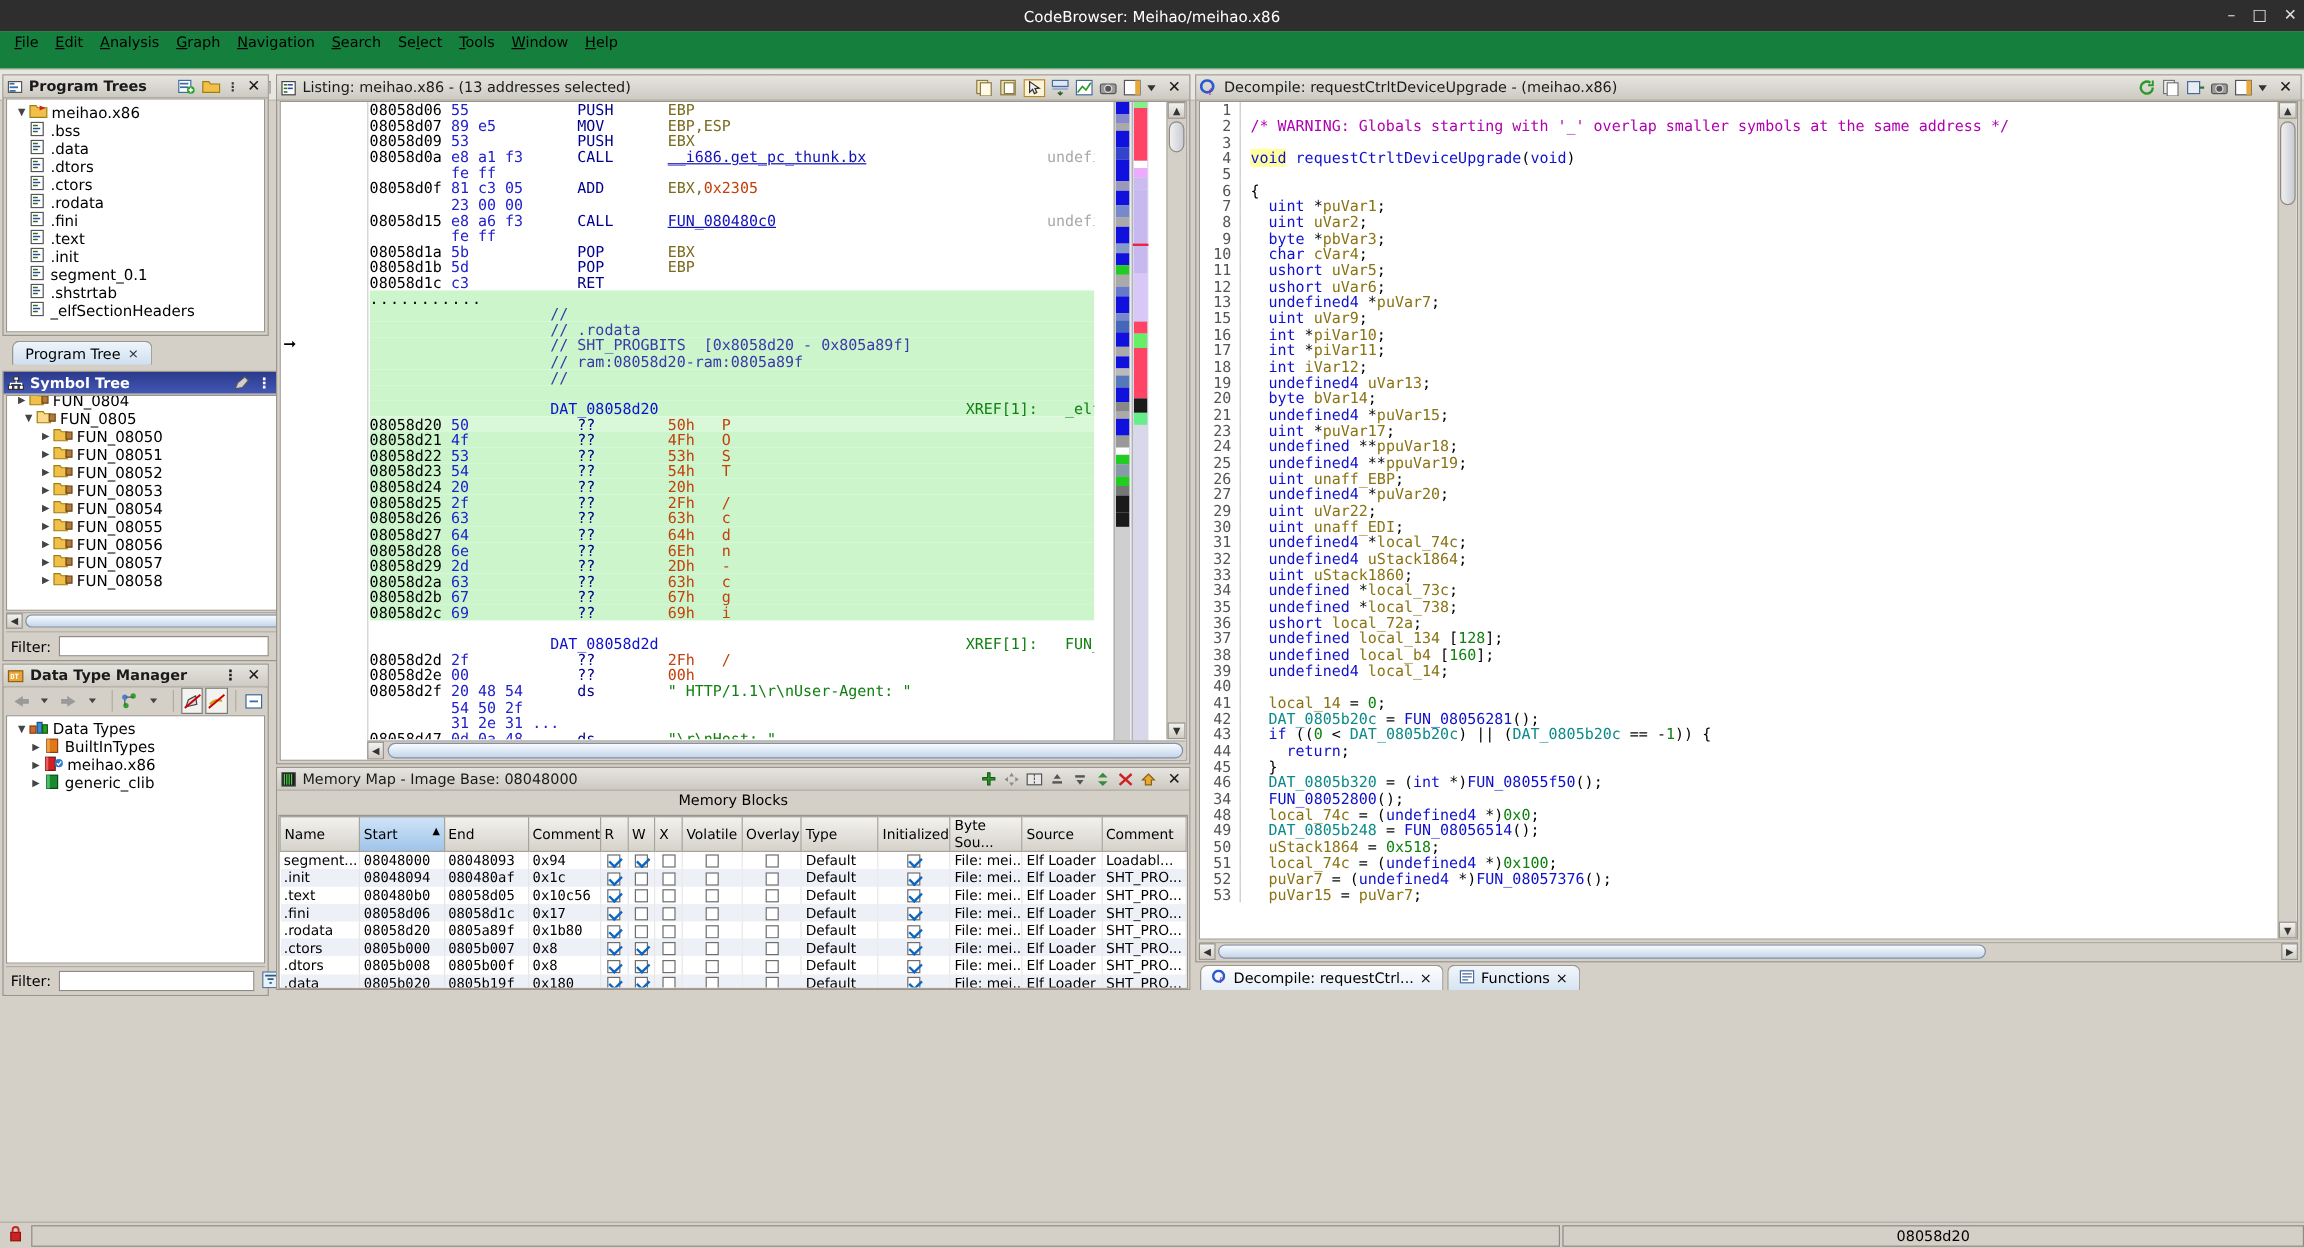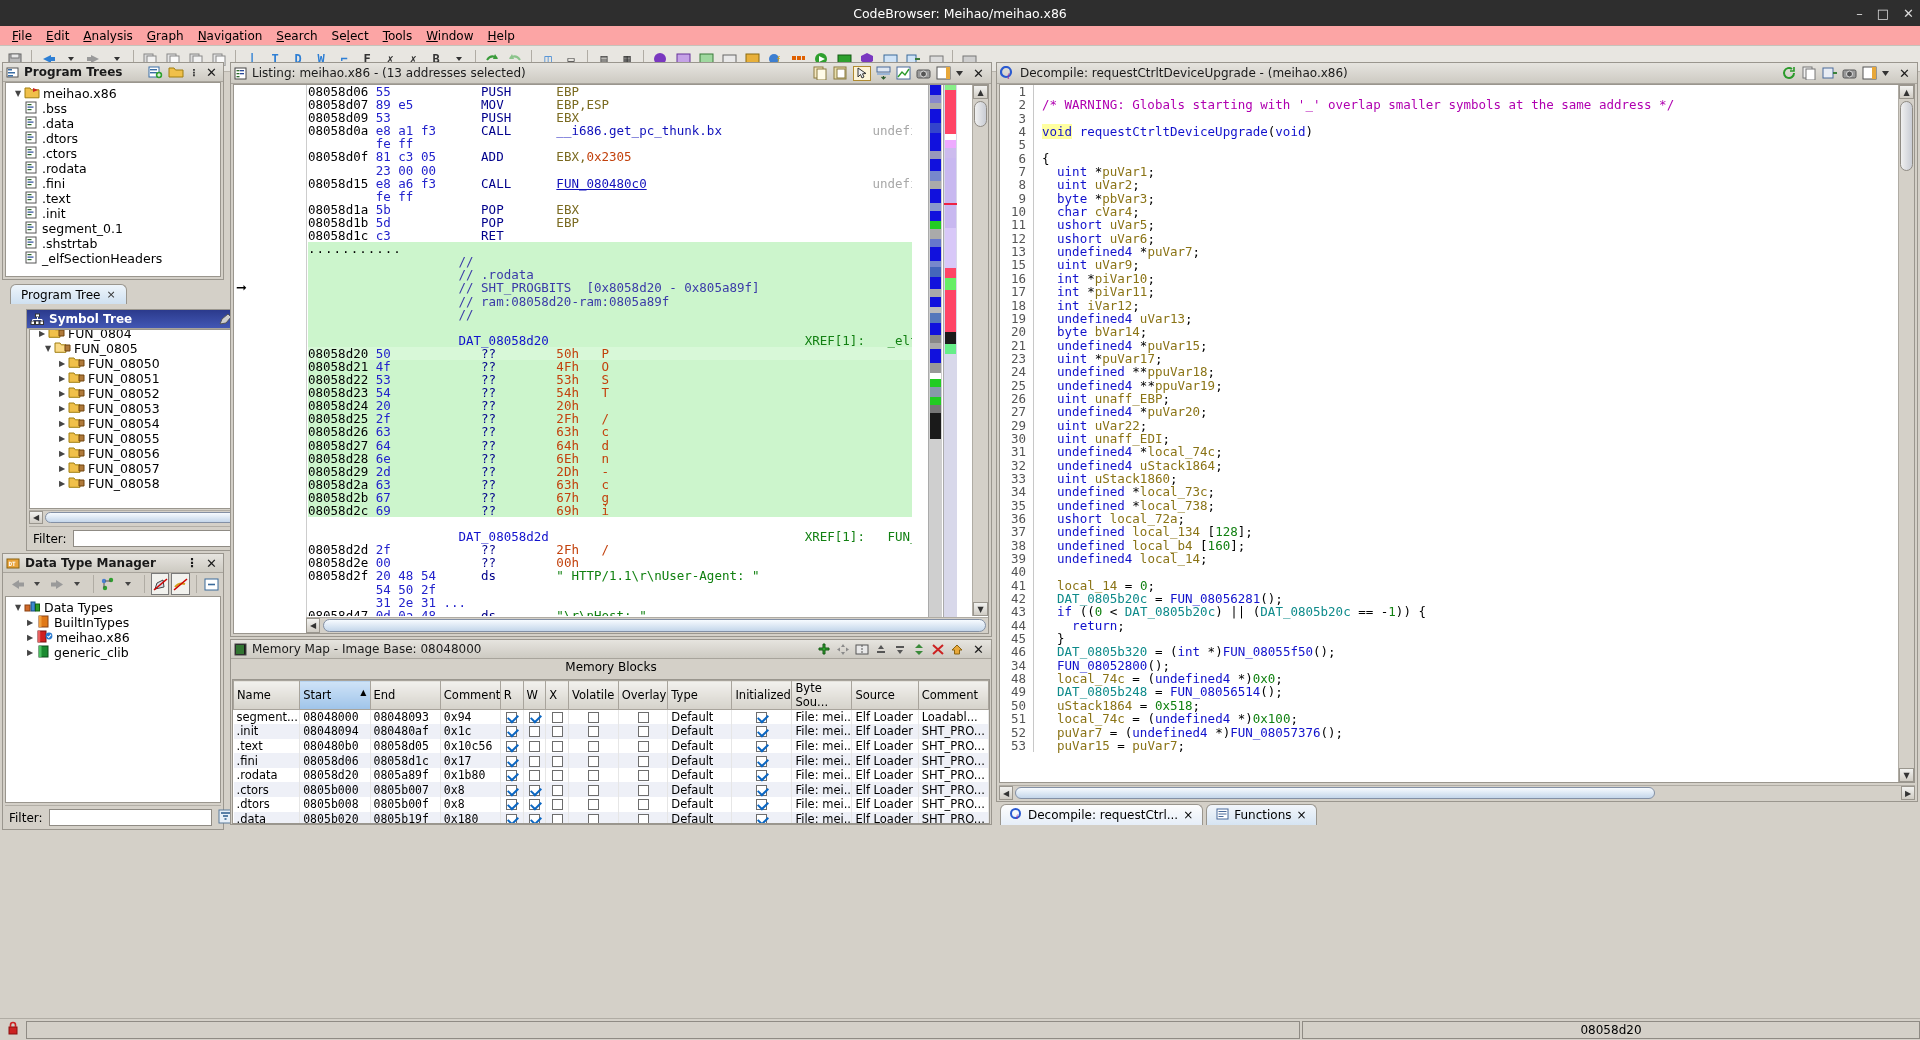--- a/index.html
+++ b/index.html
@@ -16,21 +16,21 @@
   
   .titlebar {
     height: 26px; background: #2e2e2e; color: #fff;
     display: flex; align-items: center; justify-content: center;
     position: relative; font-size: 12.5px;
   }
   .titlebar .tbtns { position: absolute; right: 6px; top: 0; height: 26px; display: flex; align-items: center; gap: 14px; }
   .titlebar .tbtn { color: #ddd; font-size: 13px; line-height: 1; cursor: default; }
 
   
-  .menubar { height: 20px; background: #fca5a5; display: flex; align-items: flex-end; padding-left: 5px; border-bottom: 1px solid #c6c2ba; }
+  .menubar { height: 32px; background: #15803d; display: flex; align-items: flex-start; padding-left: 5px; border-bottom: 1px solid #c6c2ba; }
   .menubar .mi { padding: 2px 7px; font-size: 12px; color: #000; }
   .menubar .mi u { text-decoration: underline; }
 
   
   .toolbar { height: 26px; background: #e8e6e1; display: flex; align-items: center; padding-left: 4px; gap: 1px; border-bottom: 1px solid #b9b5ad; }
   .tbi { width: 22px; height: 22px; display: flex; align-items: center; justify-content: center; font-size: 12px; }
   .tbi svg { display: block; }
   .tsep { width: 1px; height: 18px; background: #b0aca4; margin: 0 4px; }
 
   
@@ -478,21 +478,21 @@
     </div>
   </div>
 
   <div class="tabstrip" style="position:absolute; left:2px; top:280px; width:222px;">
     <div class="tab">
       <span>Program Tree</span>
       <span class="x">×</span>
     </div>
   </div>
 
-  <div class="panel" style="left:2px; top:309px; width:250px; height:242px;margin-left:24px;">
+  <div class="panel" style="left:2px; top:309px; width:250px; height:242px;">
     <div class="ptitle active">
       <span class="tico">
         <svg width="14" height="13">
             <rect x="5.5" y="1" width="4" height="3" fill="#fff" stroke="#333"></rect>
             <rect x="1" y="8" width="3.5" height="3.5" fill="#fff" stroke="#333"></rect>
             <rect x="5.5" y="8" width="3.5" height="3.5" fill="#fff" stroke="#333"></rect>
             <rect x="10" y="8" width="3.5" height="3.5" fill="#fff" stroke="#333"></rect>
             <path d="M7.5 4 v2.5 M2.7 8 V6.5 H12 V8" stroke="#fff" fill="none"></path>
           </svg>
       </span>
@@ -807,21 +807,21 @@
 
       <div style="position:absolute;left:0;top:0;bottom:0;width:72px;background:#fff;"></div>
       <div style="position:absolute;left:2px;top:195px;font-size:13px;color:#000;">➞</div>
       <div style="position:absolute;left:72px;top:0;bottom:0;width:1px;background:#cdcdcd;"></div>
 
       <div class="listing mono" style="left:74px; right:76px; top:0; bottom:17px;">
         <div id="listing-code" style="position:relative;">
             <div class="lrow "><span class="c-addr">08058d06 </span><span class="c-byte">55            </span><span class="c-mn">PUSH      </span><span class="c-reg">EBP</span></div>
             <div class="lrow "><span class="c-addr">08058d07 </span><span class="c-byte">89 e5         </span><span class="c-mn">MOV       </span><span class="c-reg">EBP,ESP</span></div>
             <div class="lrow "><span class="c-addr">08058d09 </span><span class="c-byte">53            </span><span class="c-mn">PUSH      </span><span class="c-reg">EBX</span></div>
-            <div class="lrow "><span class="c-addr">08058d0a </span><span class="c-byte">e8 a1 f3      </span><span class="c-mn">CALL      </span><span class="c-fn" style="">__i686.get_pc_thunk.bx</span><span class="c-grey">                    undefined __i686.g</span></div>
+            <div class="lrow "><span class="c-addr">08058d0a </span><span class="c-byte">e8 a1 f3      </span><span class="c-mn">CALL      </span><span class="c-fn" style="text-decoration:underline">__i686.get_pc_thunk.bx</span><span class="c-grey">                    undefined __i686.g</span></div>
             <div class="lrow "><span class="c-addr">         </span><span class="c-byte">fe ff         </span><span class="c-mn">          </span><span class="c-mn"></span></div>
             <div class="lrow "><span class="c-addr">08058d0f </span><span class="c-byte">81 c3 05      </span><span class="c-mn">ADD       </span><span class="c-reg">EBX,</span><span class="c-num">0x2305</span></div>
             <div class="lrow "><span class="c-addr">         </span><span class="c-byte">23 00 00      </span><span class="c-mn">          </span><span class="c-mn"></span></div>
             <div class="lrow "><span class="c-addr">08058d15 </span><span class="c-byte">e8 a6 f3      </span><span class="c-mn">CALL      </span><span class="c-fn" style="text-decoration:underline">FUN_080480c0</span><span class="c-grey">                              undefined FUN_0804</span></div>
             <div class="lrow "><span class="c-addr">         </span><span class="c-byte">fe ff         </span><span class="c-mn">          </span><span class="c-mn"></span></div>
             <div class="lrow "><span class="c-addr">08058d1a </span><span class="c-byte">5b            </span><span class="c-mn">POP       </span><span class="c-reg">EBX</span></div>
             <div class="lrow "><span class="c-addr">08058d1b </span><span class="c-byte">5d            </span><span class="c-mn">POP       </span><span class="c-reg">EBP</span></div>
             <div class="lrow "><span class="c-addr">08058d1c </span><span class="c-byte">c3            </span><span class="c-mn">RET       </span><span class="c-mn"></span></div>
             <div class="lrow hl-green"><span style="color:#000;letter-spacing:1px;">...........</span></div>
             <div class="lrow hl-green"><span class="c-cmt">                    //</span></div>

